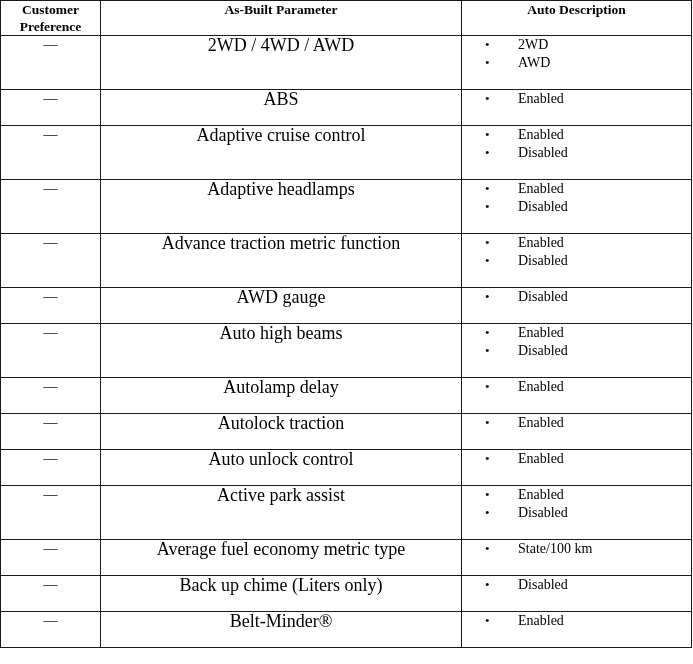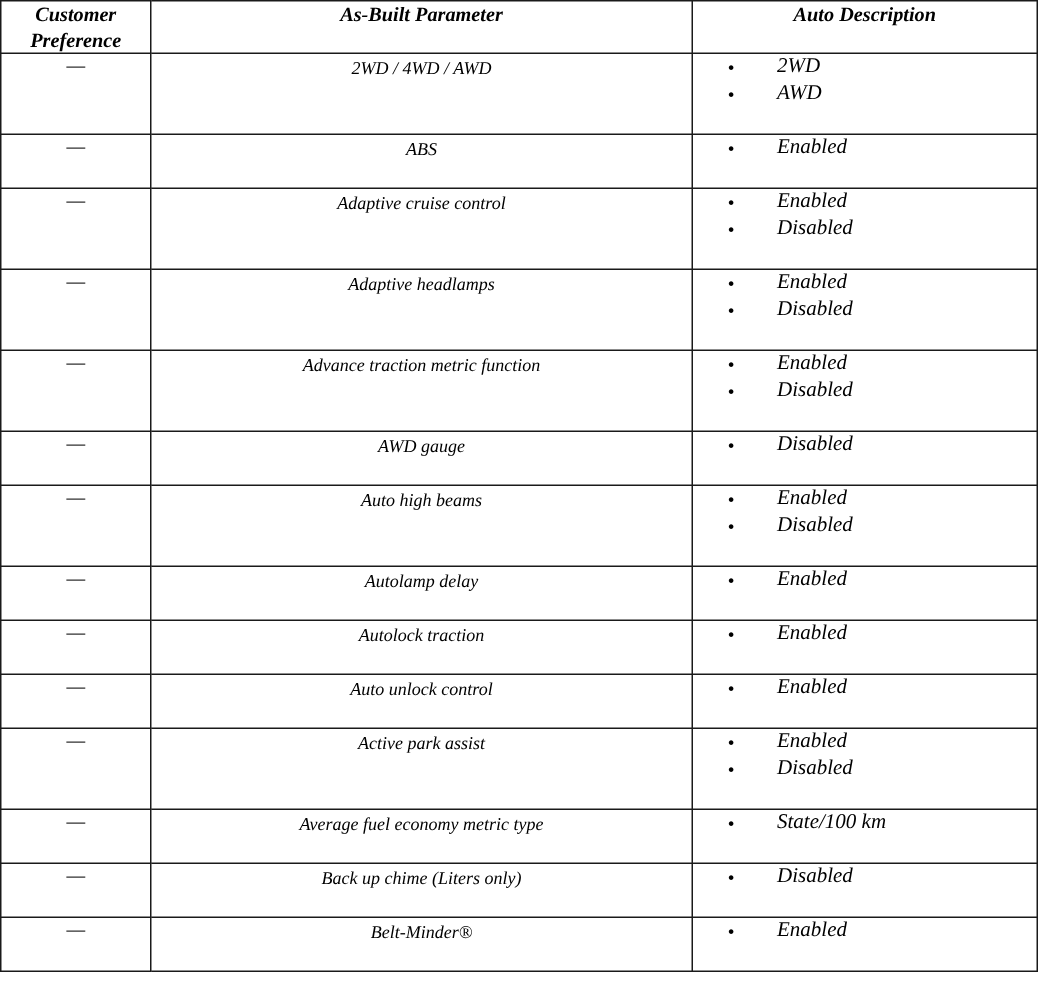--- a/index.html
+++ b/index.html
@@ -12,21 +12,20 @@
     height: 664px;
     overflow: hidden;
     font-family: "Liberation Serif", "DejaVu Serif", serif;
     color: #000000;
   }
   .table-wrap {
     width: 693px;
     height: 664px;
     overflow: hidden;
     box-sizing: border-box;
-    font-style: italic;
   }
   table.asbuilt {
     border-collapse: collapse;
     table-layout: fixed;
     width: 691px;
     margin: 0;
     border: 0;
   }
   table.asbuilt col.c-pref  { width: 100px; }
   table.asbuilt col.c-param { width: 361px; }
@@ -55,21 +54,21 @@
   .pref-cell {
     text-align: center;
     font-size: 14px;
     line-height: 18px;
     padding: 9px 4px 6px 4px;
   }
 
   
   .param-cell {
     text-align: center;
-    font-size: 12px;
+    font-size: 18px;
     line-height: 18px;
     padding: 9px 8px 6px 8px;
   }
 
   
   .state-cell {
     font-size: 14px;
     line-height: 18px;
     padding: 8px 6px 6px 0;
   }

